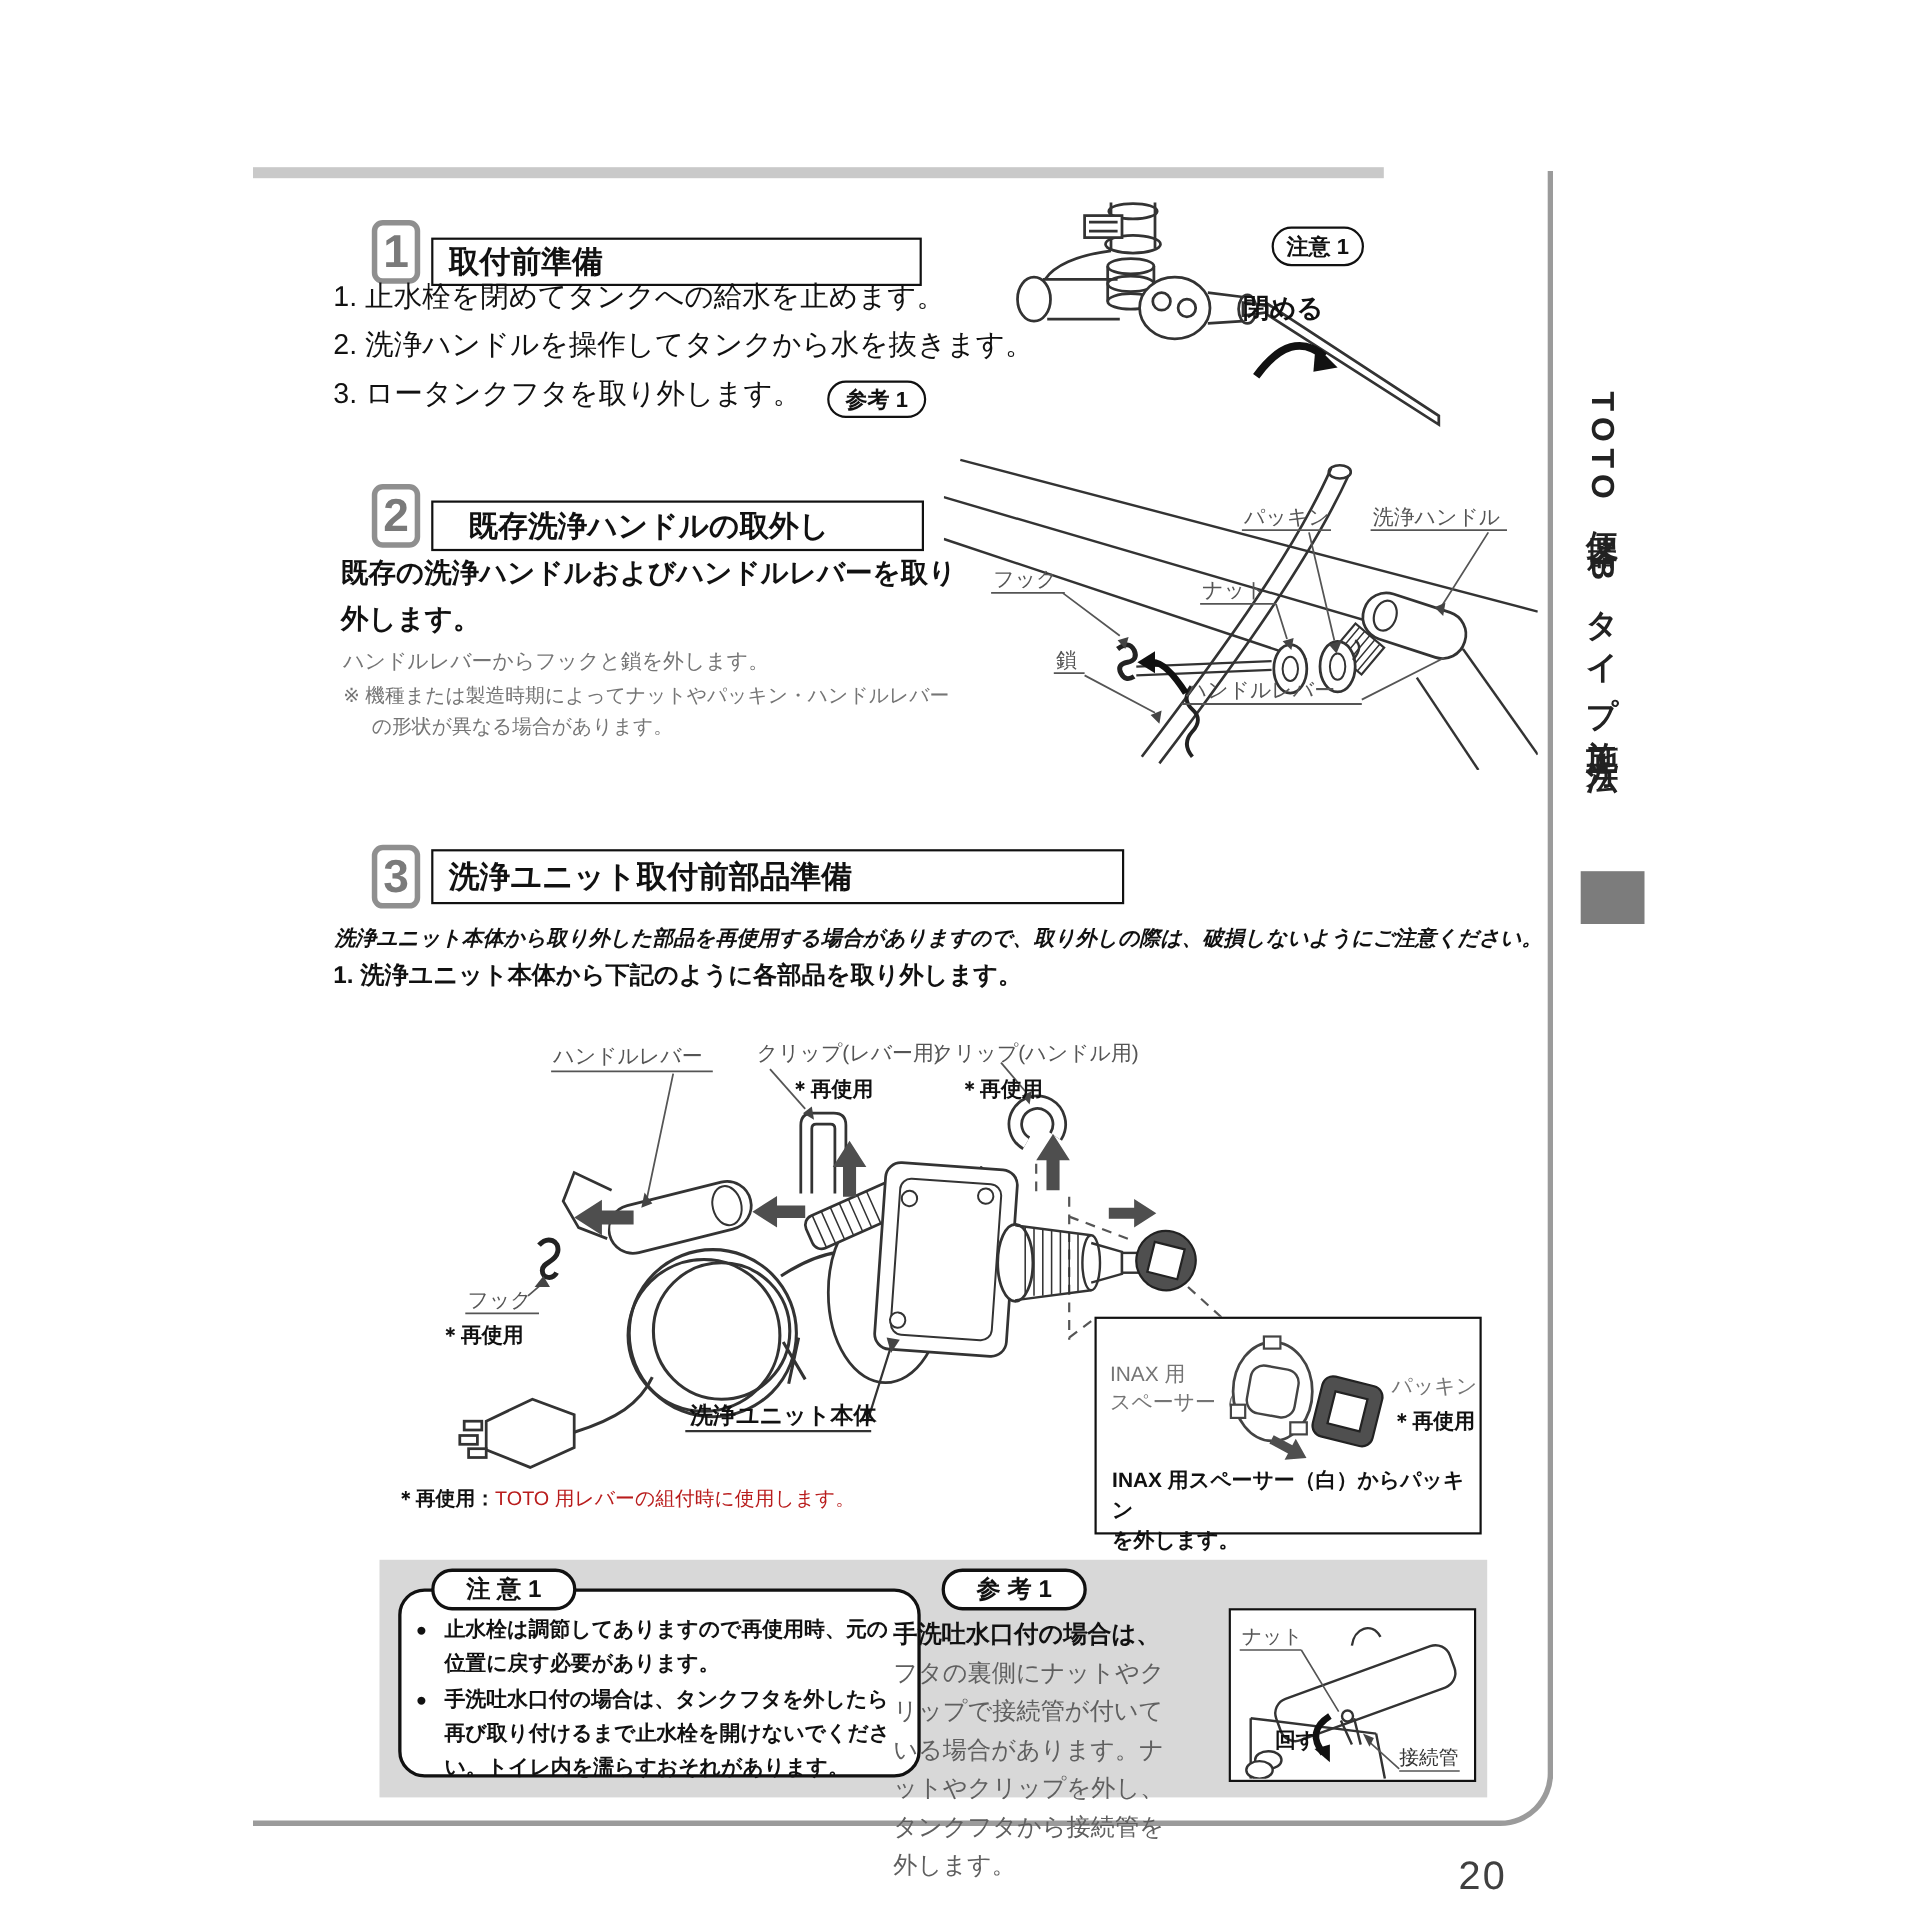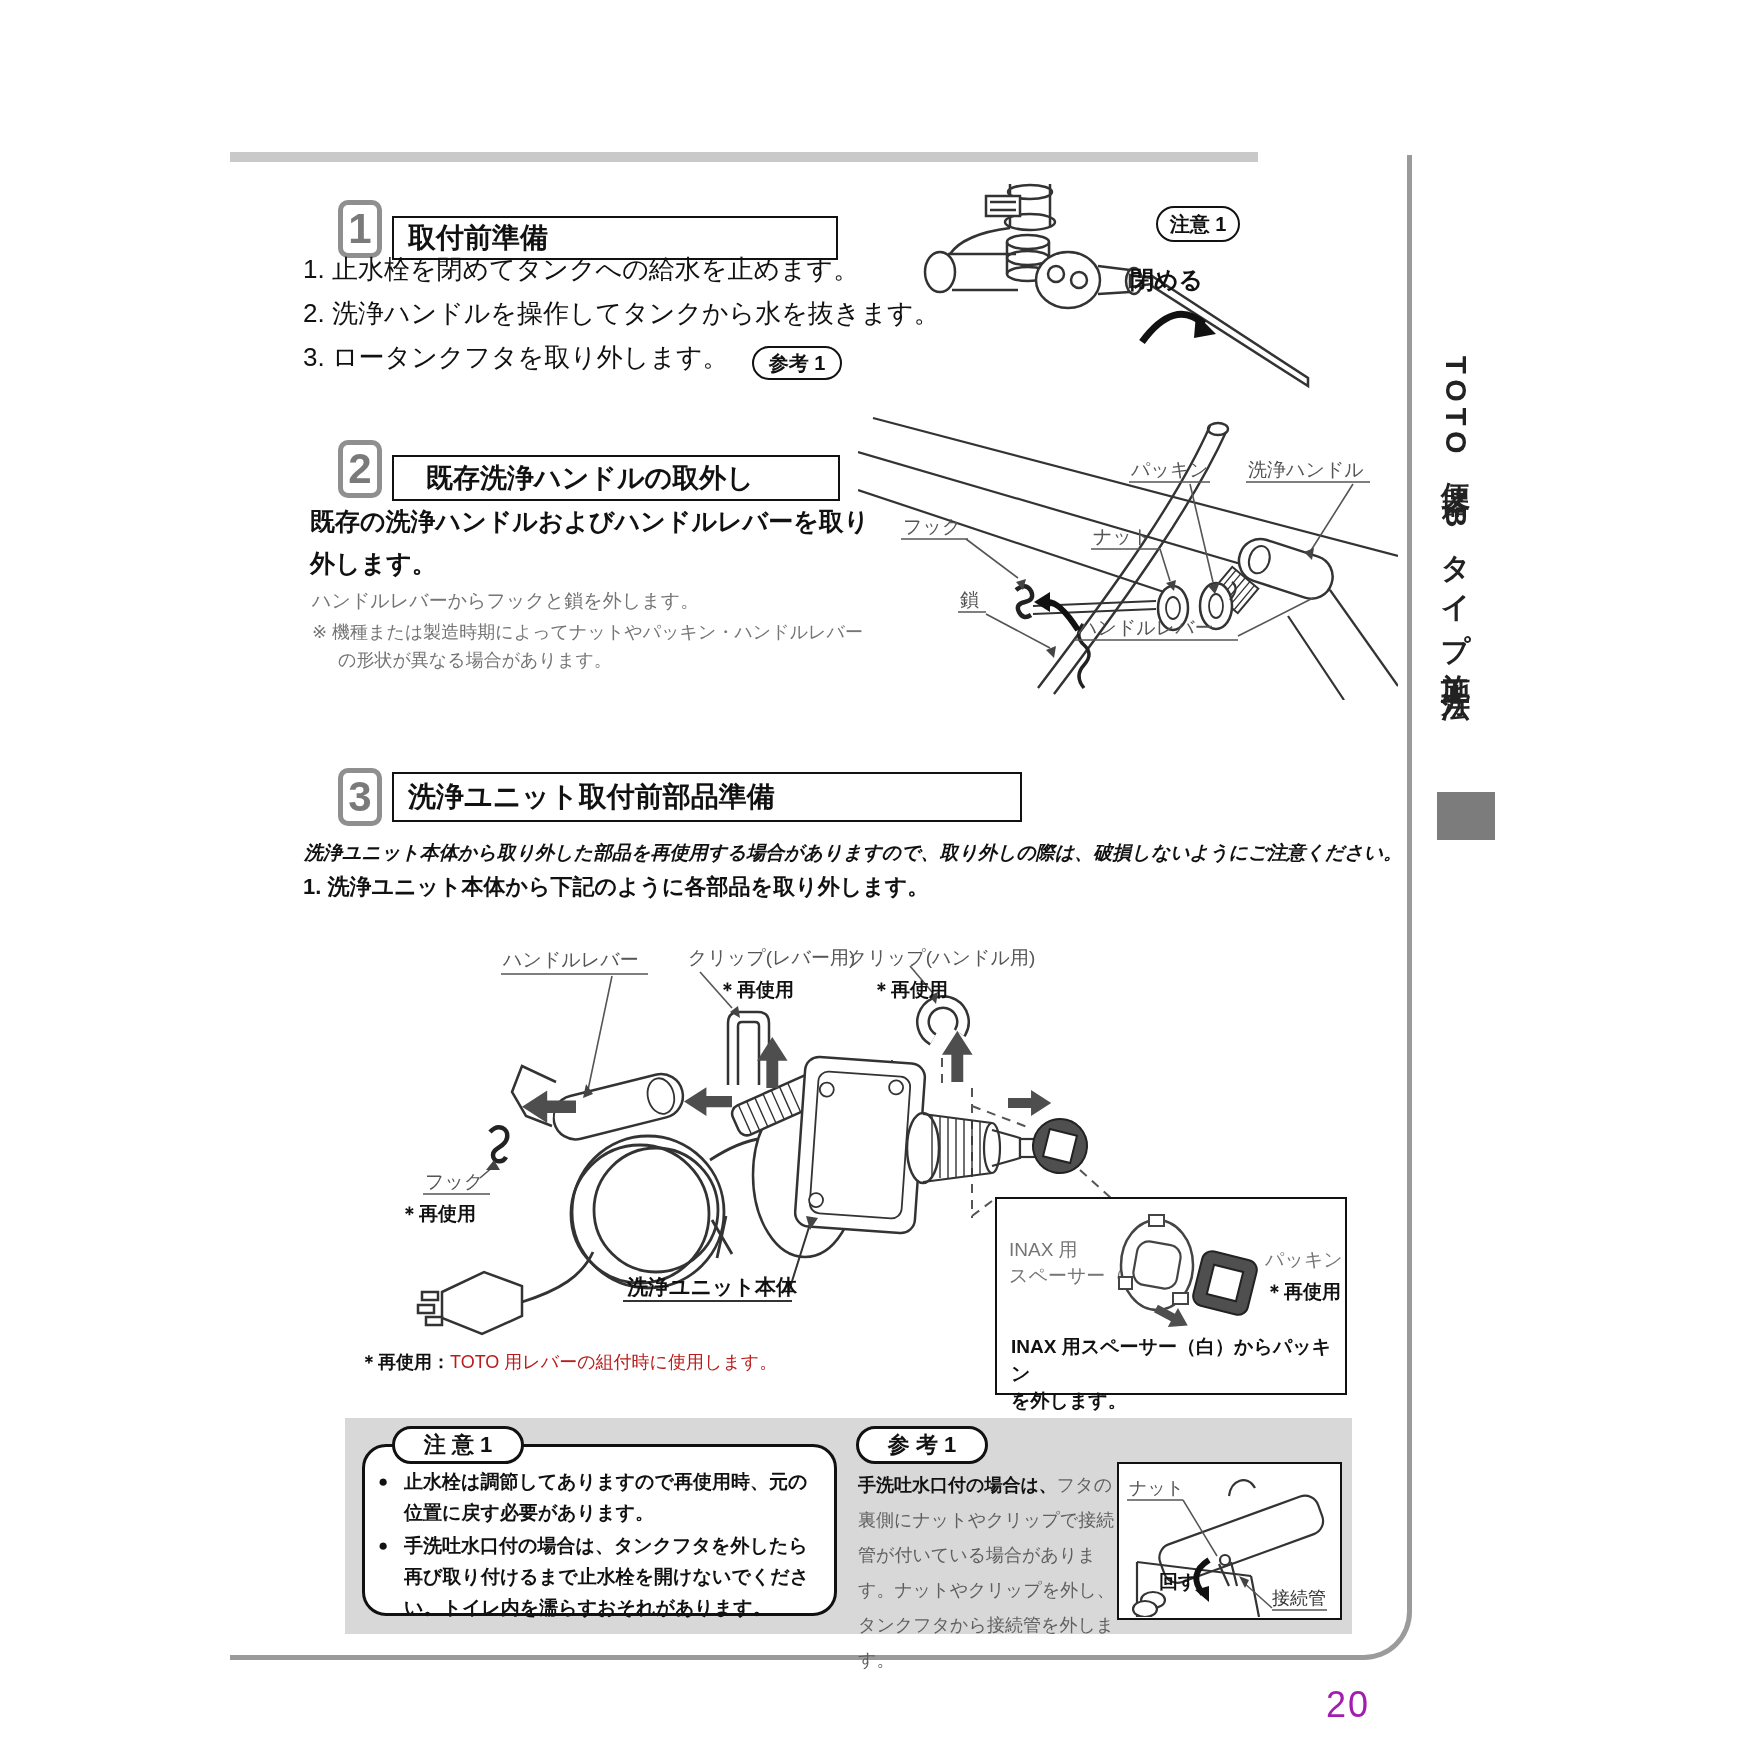--- a/index.html
+++ b/index.html
@@ -20,21 +20,21 @@
   .pill{border:2.5px solid #111;border-radius:999px;background:#fff;display:flex;align-items:center;
         justify-content:center;font-weight:bold;box-sizing:border-box;}
   .step{font-size:26px;font-weight:normal;white-space:nowrap;}
   .gray{color:#757575;}
   .panel{background:#d8d8d8;}
   .cautionbox{border:3px solid #111;border-radius:24px;background:#fff;box-sizing:border-box;}
   .blt{flex:0 0 26px;font-size:17px;line-height:31px;}
   .whitebox{border:2.5px solid #111;background:#fff;box-sizing:border-box;}
   svg text{font-family:"Liberation Sans","DejaVu Sans",sans-serif;}
   .svglbl{fill:#555;}
-  .pagenum{font-size:36px;color:#a21caf;letter-spacing:2px;}
+  .pagenum{font-size:36px;color:#404040;letter-spacing:2px;}
 </style>
 </head>
 <body>
 
 <div class="page">
 
   <div class="abs lightbar" style="left:230px;top:152px;width:1028px;height:10px;"></div>
 
   <div class="abs frame" style="left:230px;top:155px;width:1177px;height:1500px;"></div>
 
@@ -324,21 +324,21 @@
     </div>
     <div style="display:flex;margin-top:2px;">
       <span class="blt">●</span>
       <span>手洗吐水口付の場合は、タンクフタを外したら再び取り付けるまで止水栓を開けないでください。トイレ内を濡らすおそれがあります。</span>
     </div>
   </div>
 
   <div class="abs pill" style="left:856px;top:1426px;width:132px;height:38px;font-size:22px;border-width:3px;">
     <span>参 考 1</span>
   </div>
-  <div class="abs" style="left:858px;top:1468px;width:262px;font-size:18px;line-height:35px;">
+  <div class="abs" style="left:812px;top:1468px;width:262px;font-size:22px;line-height:35px;">
     <span style="font-weight:bold;color:#111;">手洗吐水口付の場合は、</span><span style="color:#5f5f5f;">フタの裏側にナットやクリップで接続管が付いている場合があります。ナットやクリップを外し、タンクフタから接続管を外します。</span>
   </div>
   <div class="abs whitebox" style="left:1117px;top:1462px;width:225px;height:158px;">
     <svg width="220" height="153" viewBox="0 0 220 153">
       <g stroke="#333" stroke-width="2.2" fill="#fff">
         <g transform="rotate(-20 120 75)">
           <rect x="38" y="56" width="168" height="40" rx="14"></rect>
         </g>
         <path d="M110,32 c2,-16 18,-22 26,-8" fill="none"></path>
         <path d="M18,98 V153 M18,98 L132,112 M132,112 L140,153" fill="none"></path>

